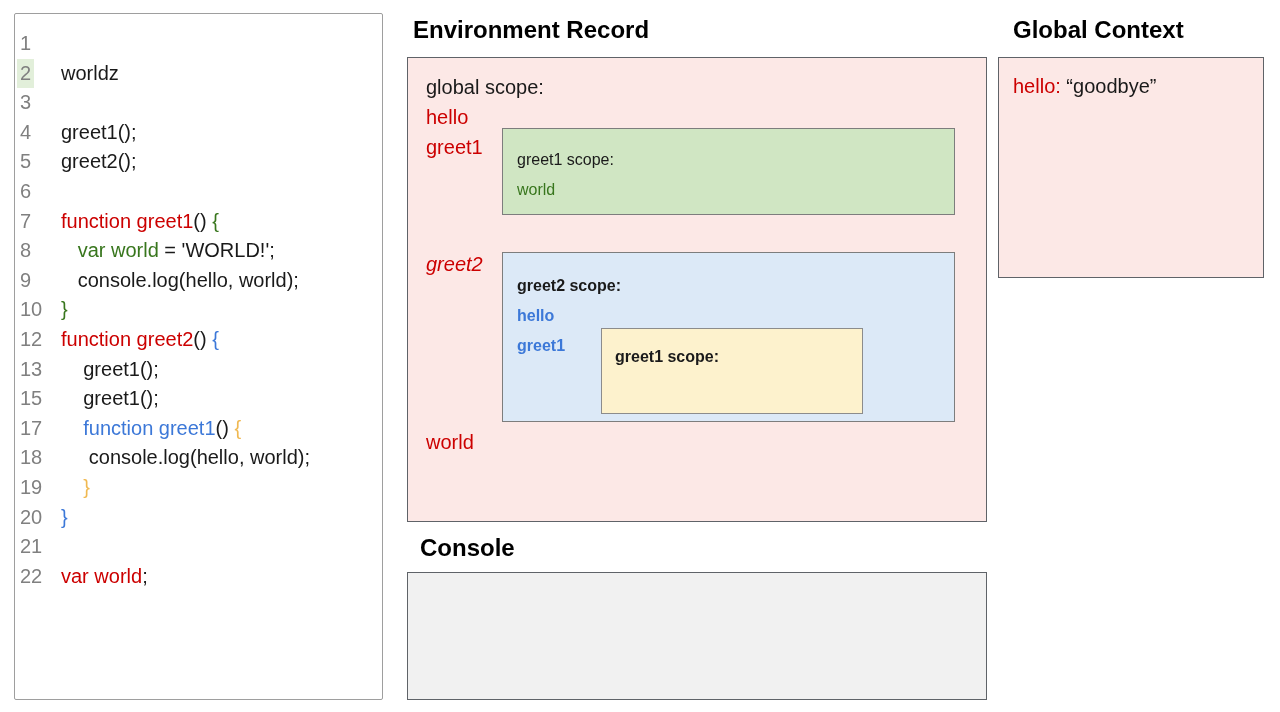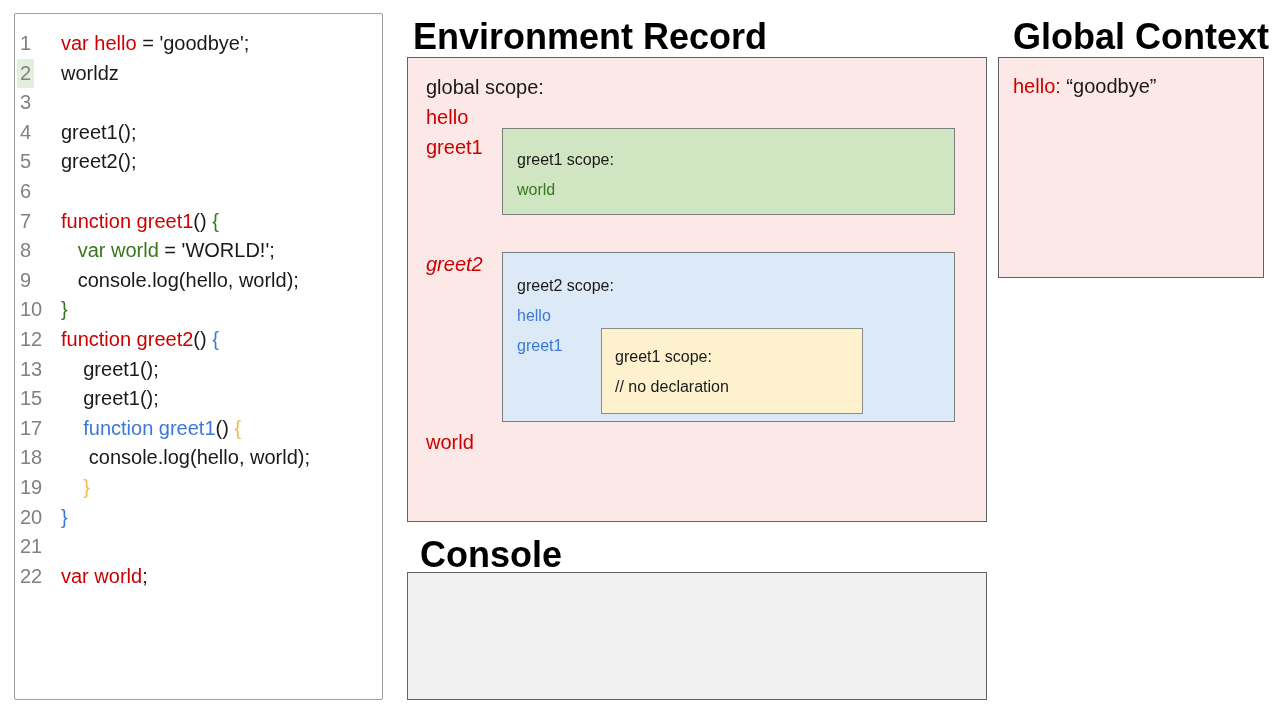--- a/index.html
+++ b/index.html
@@ -1,20 +1,20 @@
 <!DOCTYPE html>
 <html style="--red: #cc0000; --green: #38761d; --blue: #3c78d8; --orange: #f0b952; --gray: #808080; --code_text: #1a1a1a; --pink_bg: #fce8e6; --green_bg: #d0e6c3; --blue_bg: #dce9f7; --yellow_bg: #fdf2cd; --console_bg: #f1f1f1; --line_highlight: #e2efda;"><head>
 <meta charset="utf-8">
 <style>
   html,body{margin:0;padding:0;}
   body{
     width:1280px;height:712px;position:relative;background:#ffffff;
     font-family:"Liberation Sans",sans-serif;color:#1a1a1a;overflow:hidden;
   }
-  .title{position:absolute;font-weight:bold;font-size:36px;color:#000;white-space:nowrap;}
+  .title{position:absolute;font-weight:bold;font-size:24px;color:#000;white-space:nowrap;}
   #er-title{left:413px;top:16px;}
   #gc-title{left:1013px;top:16px;}
   #console-title{left:420px;top:534px;}
 
   
   .code-panel{
     position:absolute;left:14px;top:13px;width:369px;height:687px;box-sizing:border-box;
     background:#fff;border:1.5px solid #9e9e9e;border-radius:2px;padding-top:15px;overflow:hidden;
   }
   .line{display:flex;line-height:29.6px;font-size:20px;}
@@ -32,21 +32,21 @@
   }
   .er-label{position:absolute;left:18px;white-space:nowrap;}
   .er-label.red{color:var(--red);}
   #lbl-global{top:14px;color:#1a1a1a;}
   #lbl-hello{top:44px;}
   #lbl-greet1{top:74px;}
   #lbl-greet2{top:191px;font-style:italic;}
   #lbl-world{top:369px;}
   .scope-box{position:absolute;box-sizing:border-box;border:1.5px solid #7d7d7d;font-size:16px;line-height:30px;}
   .greet1-box{left:94px;top:70px;width:453px;height:87px;background:var(--green_bg);padding:16px 0 0 14px;}
-  .greet2-box{left:94px;top:194px;width:453px;height:170px;background:var(--blue_bg);padding:18px 0 0 14px;}
+  .greet2-box{left:94px;top:194px;width:453px;height:170px;background:var(--blue_bg);padding:18px 0 0 14px;font-weight:bold;}
   .inner-greet1-box{left:98px;top:75px;width:262px;height:86px;background:var(--yellow_bg);border-color:#8c8c8c;padding:13px 0 0 13px;}
   .t-green{color:var(--green);} .t-blue{color:var(--blue);} .t-red{color:var(--red);}
 
   
   .gc-box{
     position:absolute;left:998px;top:57px;width:266px;height:221px;box-sizing:border-box;
     background:var(--pink_bg);border:1.5px solid #5f6368;padding:13px 0 0 14px;
     font-size:20px;line-height:30px;white-space:nowrap;
   }
 
@@ -60,21 +60,20 @@
 <body>
 
 <div class="title" id="er-title">Environment Record</div>
 <div class="title" id="gc-title">Global Context</div>
 <div class="title" id="console-title">Console</div>
 
 <div class="code-panel">
   <div>
       <div class="line">
         <span class="num"><span class="digit">1</span></span>
-        <span class="codetext"><span class="c-red">var hello</span><span> = 'goodbye';</span></span>
       </div>
       <div class="line">
         <span class="num"><span class="digit hl">2</span></span>
         <span class="codetext"><span>worldz</span></span>
       </div>
       <div class="line">
         <span class="num"><span class="digit">3</span></span>
         <span class="codetext"></span>
       </div>
       <div class="line">
@@ -155,21 +154,20 @@
     <div>greet1 scope:</div>
     <div class="t-green">world</div>
   </div>
 
   <div class="scope-box greet2-box">
     <div>greet2 scope:</div>
     <div class="t-blue">hello</div>
     <div class="t-blue">greet1</div>
     <div class="scope-box inner-greet1-box">
       <div>greet1 scope:</div>
-      <div>// no declaration</div>
     </div>
   </div>
 </div>
 
 <div class="gc-box">
   <span class="t-red">hello:</span><span> “goodbye”</span>
 </div>
 
 <div class="console-box"></div>
 

